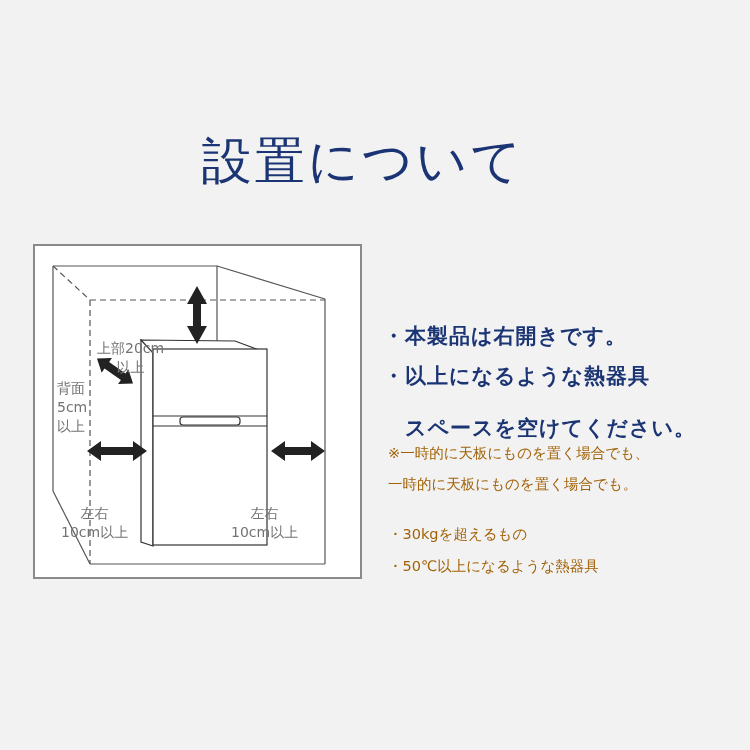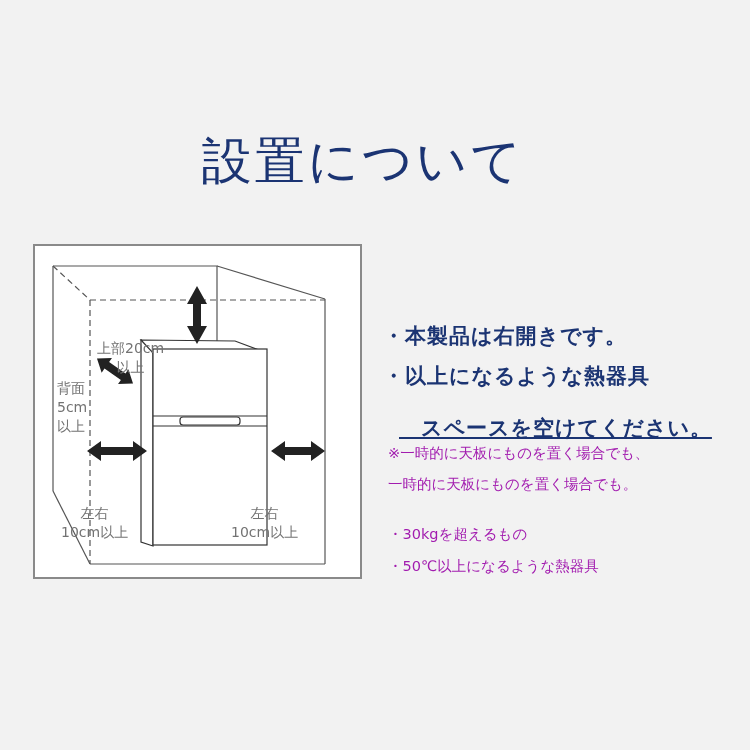--- a/index.html
+++ b/index.html
@@ -3,21 +3,21 @@
 <meta charset="utf-8">
 <style>
   html,body{margin:0;padding:0;}
   body{width:750px;height:750px;background:#f2f2f2;position:relative;overflow:hidden;font-family:"DejaVu Sans","Liberation Sans",sans-serif;}
   .title{position:absolute;left:10px;top:128px;width:706px;text-align:center;font-size:50px;font-weight:normal;color:#1b3473;letter-spacing:3px;}
   .panel{position:absolute;left:33px;top:244px;width:329px;height:335px;background:#fff;border:2px solid #8a8a8a;box-sizing:border-box;}
   .panel svg{position:absolute;left:0;top:0;}
   .lbl{position:absolute;font-size:14px;color:#737373;line-height:19px;text-align:center;white-space:pre-line;margin-top:36px;}
   .info{position:absolute;left:383px;color:#1b3473;}
   .bul{position:absolute;font-size:21px;font-weight:bold;letter-spacing:1px;white-space:nowrap;margin-top:36px;}
-  .note{position:absolute;font-size:14.5px;color:#a21caf;white-space:nowrap;}
+  .note{position:absolute;font-size:14.5px;color:#a16207;white-space:nowrap;}
 </style>
 </head>
 <body>
 
 <div class="title">設置について</div>
 
 <div class="panel">
   <svg width="329" height="335" viewBox="0 0 329 335">
     <g fill="none" stroke="#555" stroke-width="1.2">
 
@@ -61,21 +61,21 @@
 以上</div>
   <div class="lbl" style="left:26px;top:222px;">左右
 10cm以上</div>
   <div class="lbl" style="left:196px;top:222px;">左右
 10cm以上</div>
 </div>
 
 <div class="info" style="top: 324px;">
   <div class="bul" style="left:0;top:-38px;">・本製品は右開きです。</div>
   <div class="bul" style="left:0;top:2px;">・以上になるような熱器具</div>
-  <div class="bul" style="left:16px;top:54px;text-decoration:underline;">　スペースを空けてください。</div>
+  <div class="bul" style="left:0;top:54px;">　スペースを空けてください。</div>
 </div>
 <div style="position:absolute;left:383px;top:324px;"></div>
 
 <div>
   <div class="note" style="left:388px;top:444px;">※一時的に天板にものを置く場合でも、</div>
   <div class="note" style="left:388px;top:475px;">一時的に天板にものを置く場合でも。</div>
   <div class="note" style="left:388px;top:525px;">・30kgを超えるもの</div>
   <div class="note" style="left:388px;top:557px;">・50℃以上になるような熱器具</div>
 </div>
 

